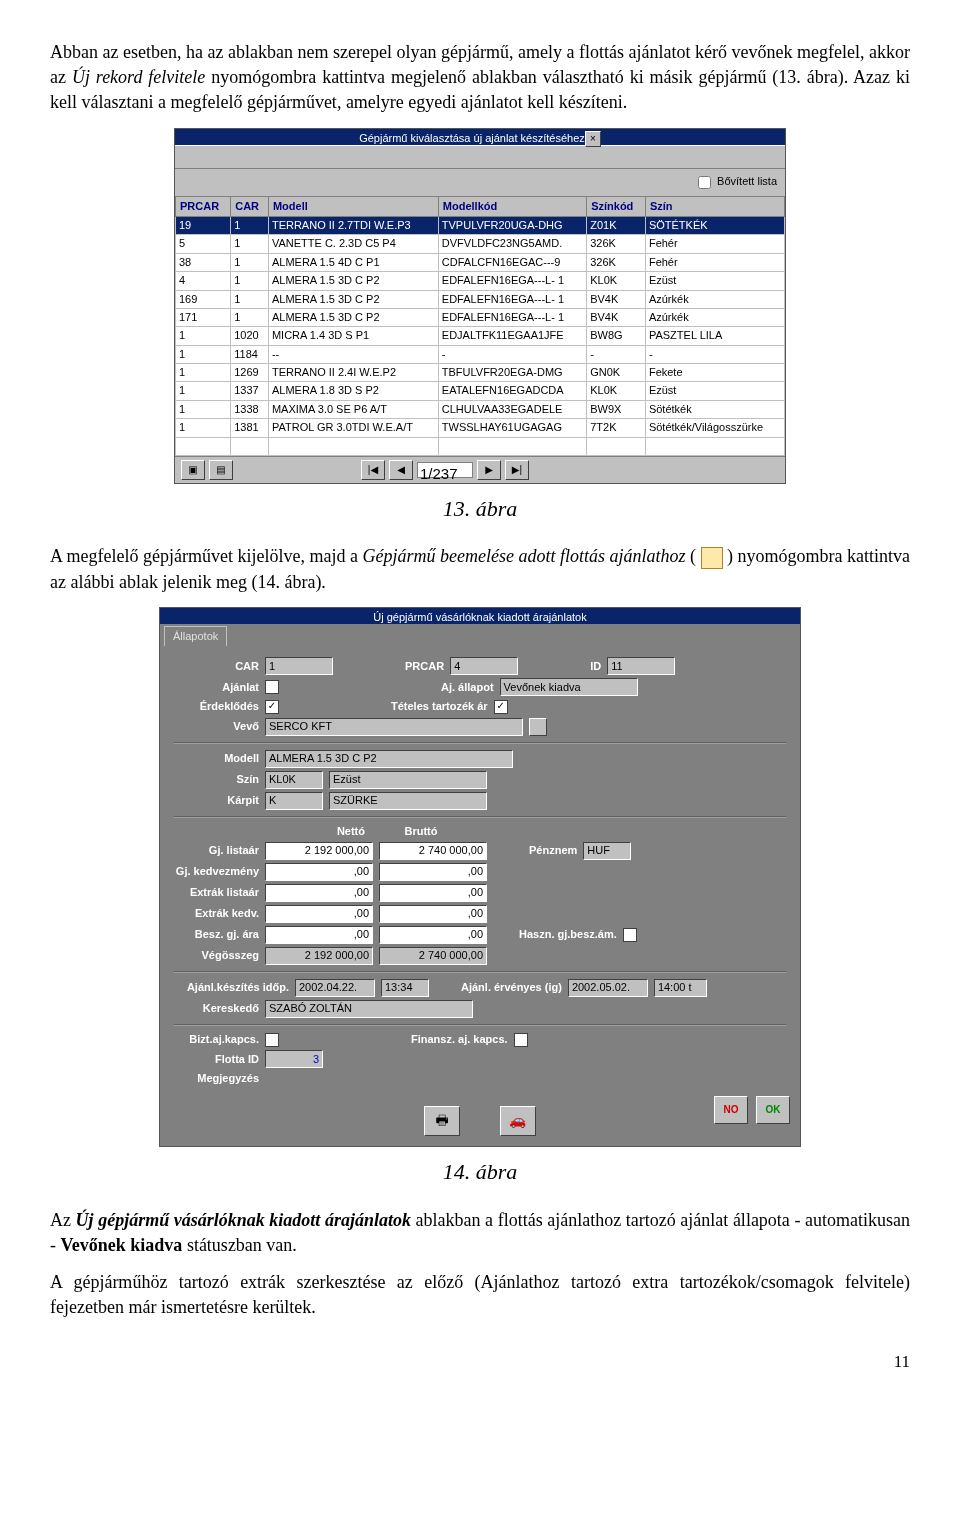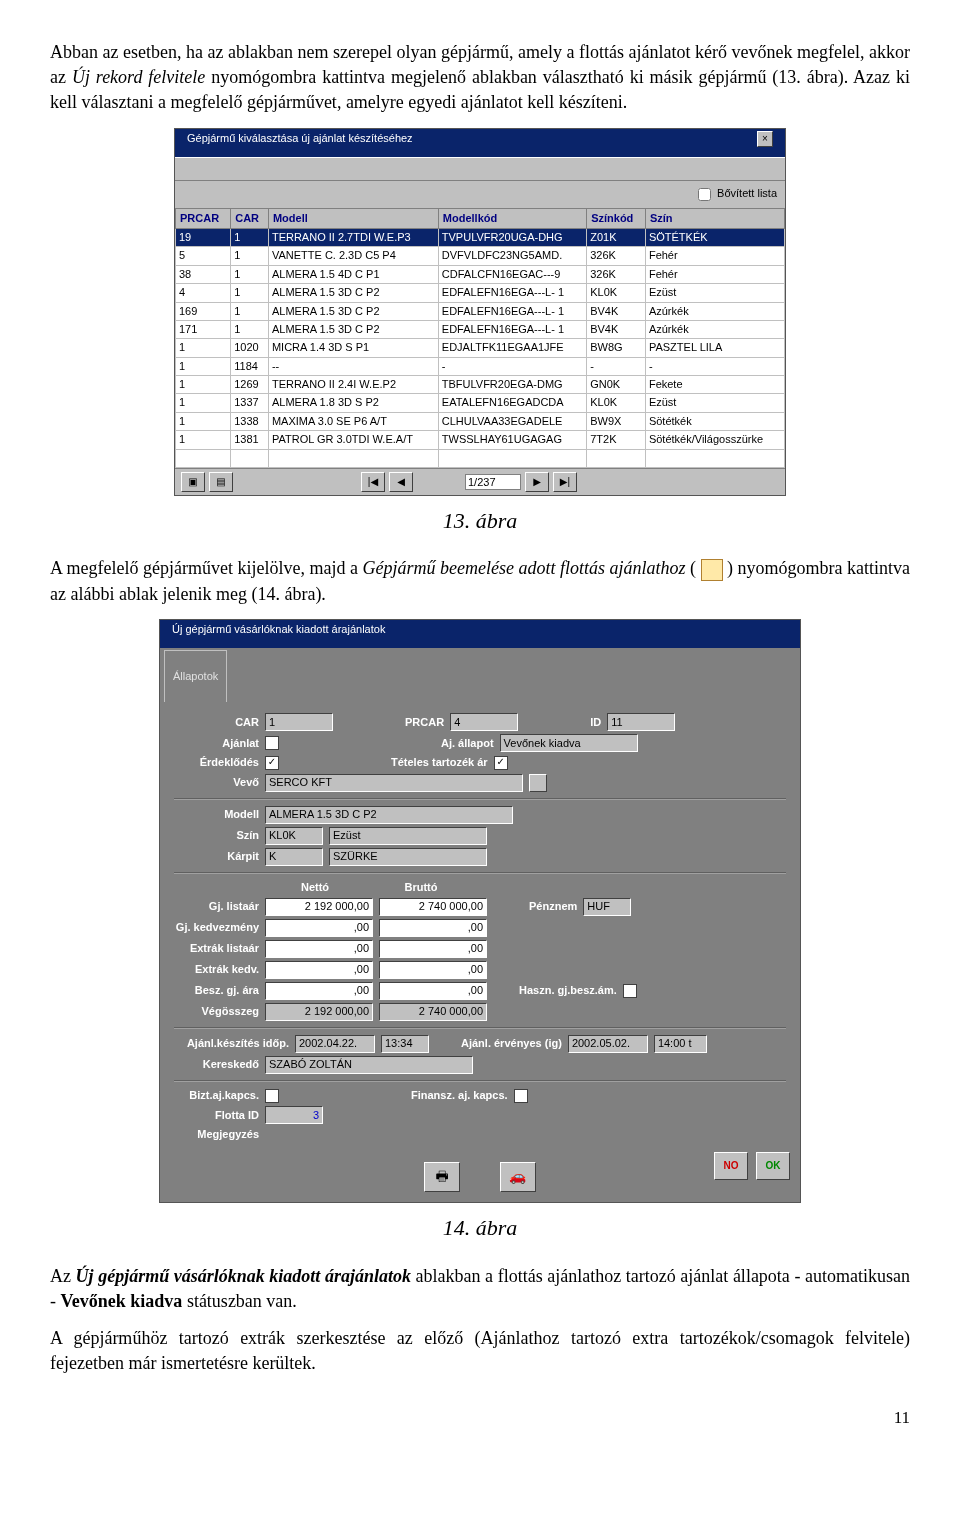--- a/index.html
+++ b/index.html
@@ -25,52 +25,52 @@
     width: 610px;
     margin: 0 auto;
     border: 1px solid #555;
     background: #c0c0c0;
     font-family: Tahoma, Arial, sans-serif;
     font-size: 11px;
   }
   .titlebar {
     background: linear-gradient(#0a246a,#0a246a);
     color: #fff;
-    height: 28px;
+    height: 16px;
     line-height: 18px;
-    padding: 0 12px;
+    padding: 0 4px;
     display: flex;
-    justify-content: space-between;
+    justify-content: center;
   }
   .titlebar .xbtn{background:#c0c0c0;color:#000;width:14px;height:14px;line-height:14px;text-align:center;font-size:10px;margin-top:2px;border:1px solid #fff;border-right-color:#404040;border-bottom-color:#404040;}
   .toolbar1{background:#c0c0c0;height:22px;border-top:1px solid #fff;border-bottom:1px solid #808080;}
   .checkrow { text-align:right; padding:4px 8px; font-size:11px; color:#000;}
   .checkrow input{vertical-align:middle;}
   table.grid { border-collapse:collapse; width:100%; background:#fff;}
   table.grid th{background:#c0c0c0;border:1px solid #808080;font-weight:bold;color:#000080;padding:2px 4px;text-align:left;font-size:11px;}
   table.grid td{border:1px solid #c0c0c0;padding:1px 3px;font-size:11px;height:15px;}
   tr.selrow td{background:#0a246a;color:#fff;}
   .navbar{display:flex;align-items:center;gap:4px;padding:3px 6px;background:#c0c0c0;border-top:1px solid #808080;}
   .navbtn{width:22px;height:18px;background:#c0c0c0;border:1px solid #fff;border-right-color:#404040;border-bottom-color:#404040;display:inline-flex;align-items:center;justify-content:center;font-size:10px;}
-  .navfield{width:50px;height:14px;background:#fff;border:1px solid #808080;font-size:11px;padding:0 2px;margin-left:48px;}
+  .navfield{width:50px;height:14px;background:#fff;border:1px solid #808080;font-size:15px;padding:0 2px;}
   .statusbar{background:#c0c0c0;border-top:1px solid #fff;padding:2px 6px;font-size:11px;color:#404040;}
 
   
   .shot2 {
     width: 640px;
     margin: 0 auto;
     border: 1px solid #555;
     background: #808080;
     font-family: Tahoma, Arial, sans-serif;
     font-size: 11px;
     color: #000;
   }
   .shot2 .titlebar{background:#0a246a;}
   .tabstrip{background:#808080;padding:2px 4px 0;}
-  .tab{display:inline-block;background:#808080;border:1px solid #c0c0c0;border-bottom:none;padding:18px 8px;font-size:11px;color:#e0e0e0;}
+  .tab{display:inline-block;background:#808080;border:1px solid #c0c0c0;border-bottom:none;padding:2px 8px;font-size:11px;color:#e0e0e0;}
   .formbody{background:#808080;padding:8px 14px 6px;}
   .frow{display:flex;align-items:center;margin:3px 0;gap:6px;flex-wrap:wrap;}
   .flab{color:#fff;font-weight:bold;font-size:11px;min-width:85px;text-align:right;}
   .flab2{color:#fff;font-weight:bold;font-size:11px;}
   .ffield{background:#c0c0c0;border:1px solid #404040;border-top-color:#404040;border-left-color:#404040;border-right-color:#fff;border-bottom-color:#fff;height:16px;padding:0 3px;font-size:11px;display:inline-flex;align-items:center;}
   .fwhite{background:#fff;}
   .sep{height:1px;background:#606060;margin:6px 0;border-bottom:1px solid #a0a0a0;}
   .btmicons{display:flex;justify-content:center;gap:40px;padding:10px 0;position:relative;}
   .iconbtn{width:34px;height:28px;background:#c0c0c0;border:1px solid #fff;border-right-color:#404040;border-bottom-color:#404040;display:flex;align-items:center;justify-content:center;font-size:14px;}
   .okno{position:absolute;right:10px;top:0;display:flex;gap:8px;}
@@ -280,21 +280,21 @@
       <span class="ffield" style="width:150px">Ezüst</span>
     </div>
     <div class="frow">
       <span class="flab">Kárpit</span>
       <span class="ffield" style="width:50px">K</span>
       <span class="ffield" style="width:150px">SZÜRKE</span>
     </div>
     <div class="sep"></div>
     <div class="frow">
       <span class="flab"></span>
-      <span class="flab2" style="width:100px;text-align:center">Nettó</span>
+      <span class="flab2" style="width:100px;text-align:right">Nettó</span>
       <span class="flab2" style="width:100px;text-align:center">Bruttó</span>
     </div>
     <div class="frow">
         <span class="flab">Gj. listaár</span>
         <span class="ffield fwhite" style="width:100px;justify-content:flex-end">2 192 000,00</span>
         <span class="ffield fwhite" style="width:100px;justify-content:flex-end">2 740 000,00</span>
         <span style="width:30px"></span>
         <span class="flab2">Pénznem</span>
         <span class="ffield" style="width:40px">HUF</span>
       </div>

